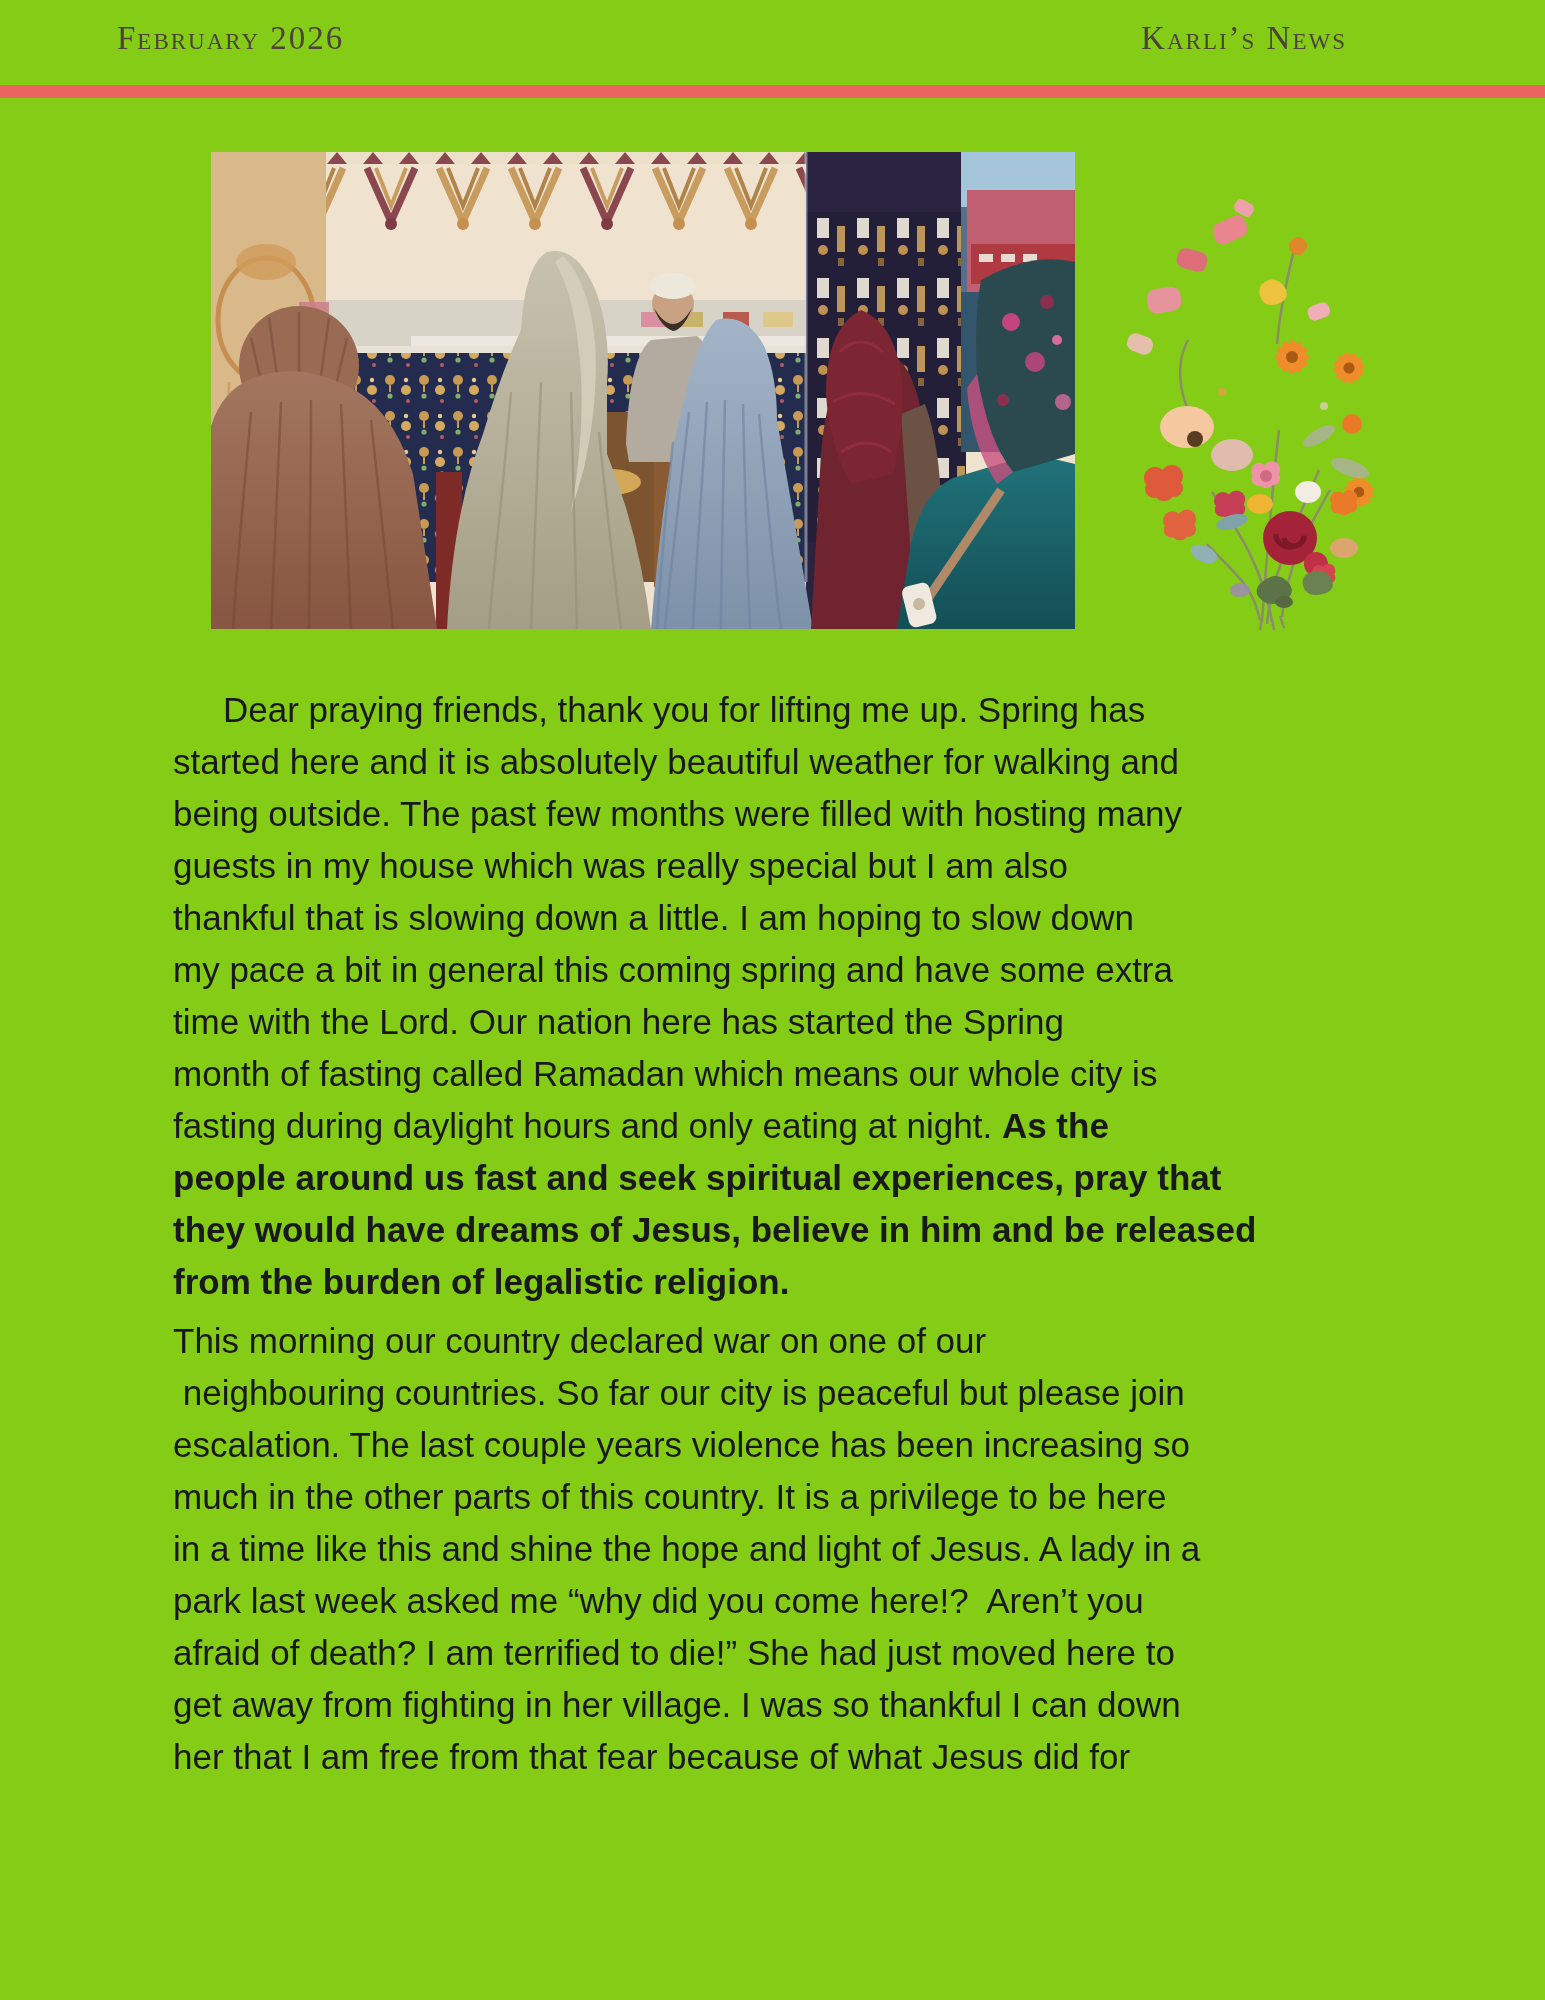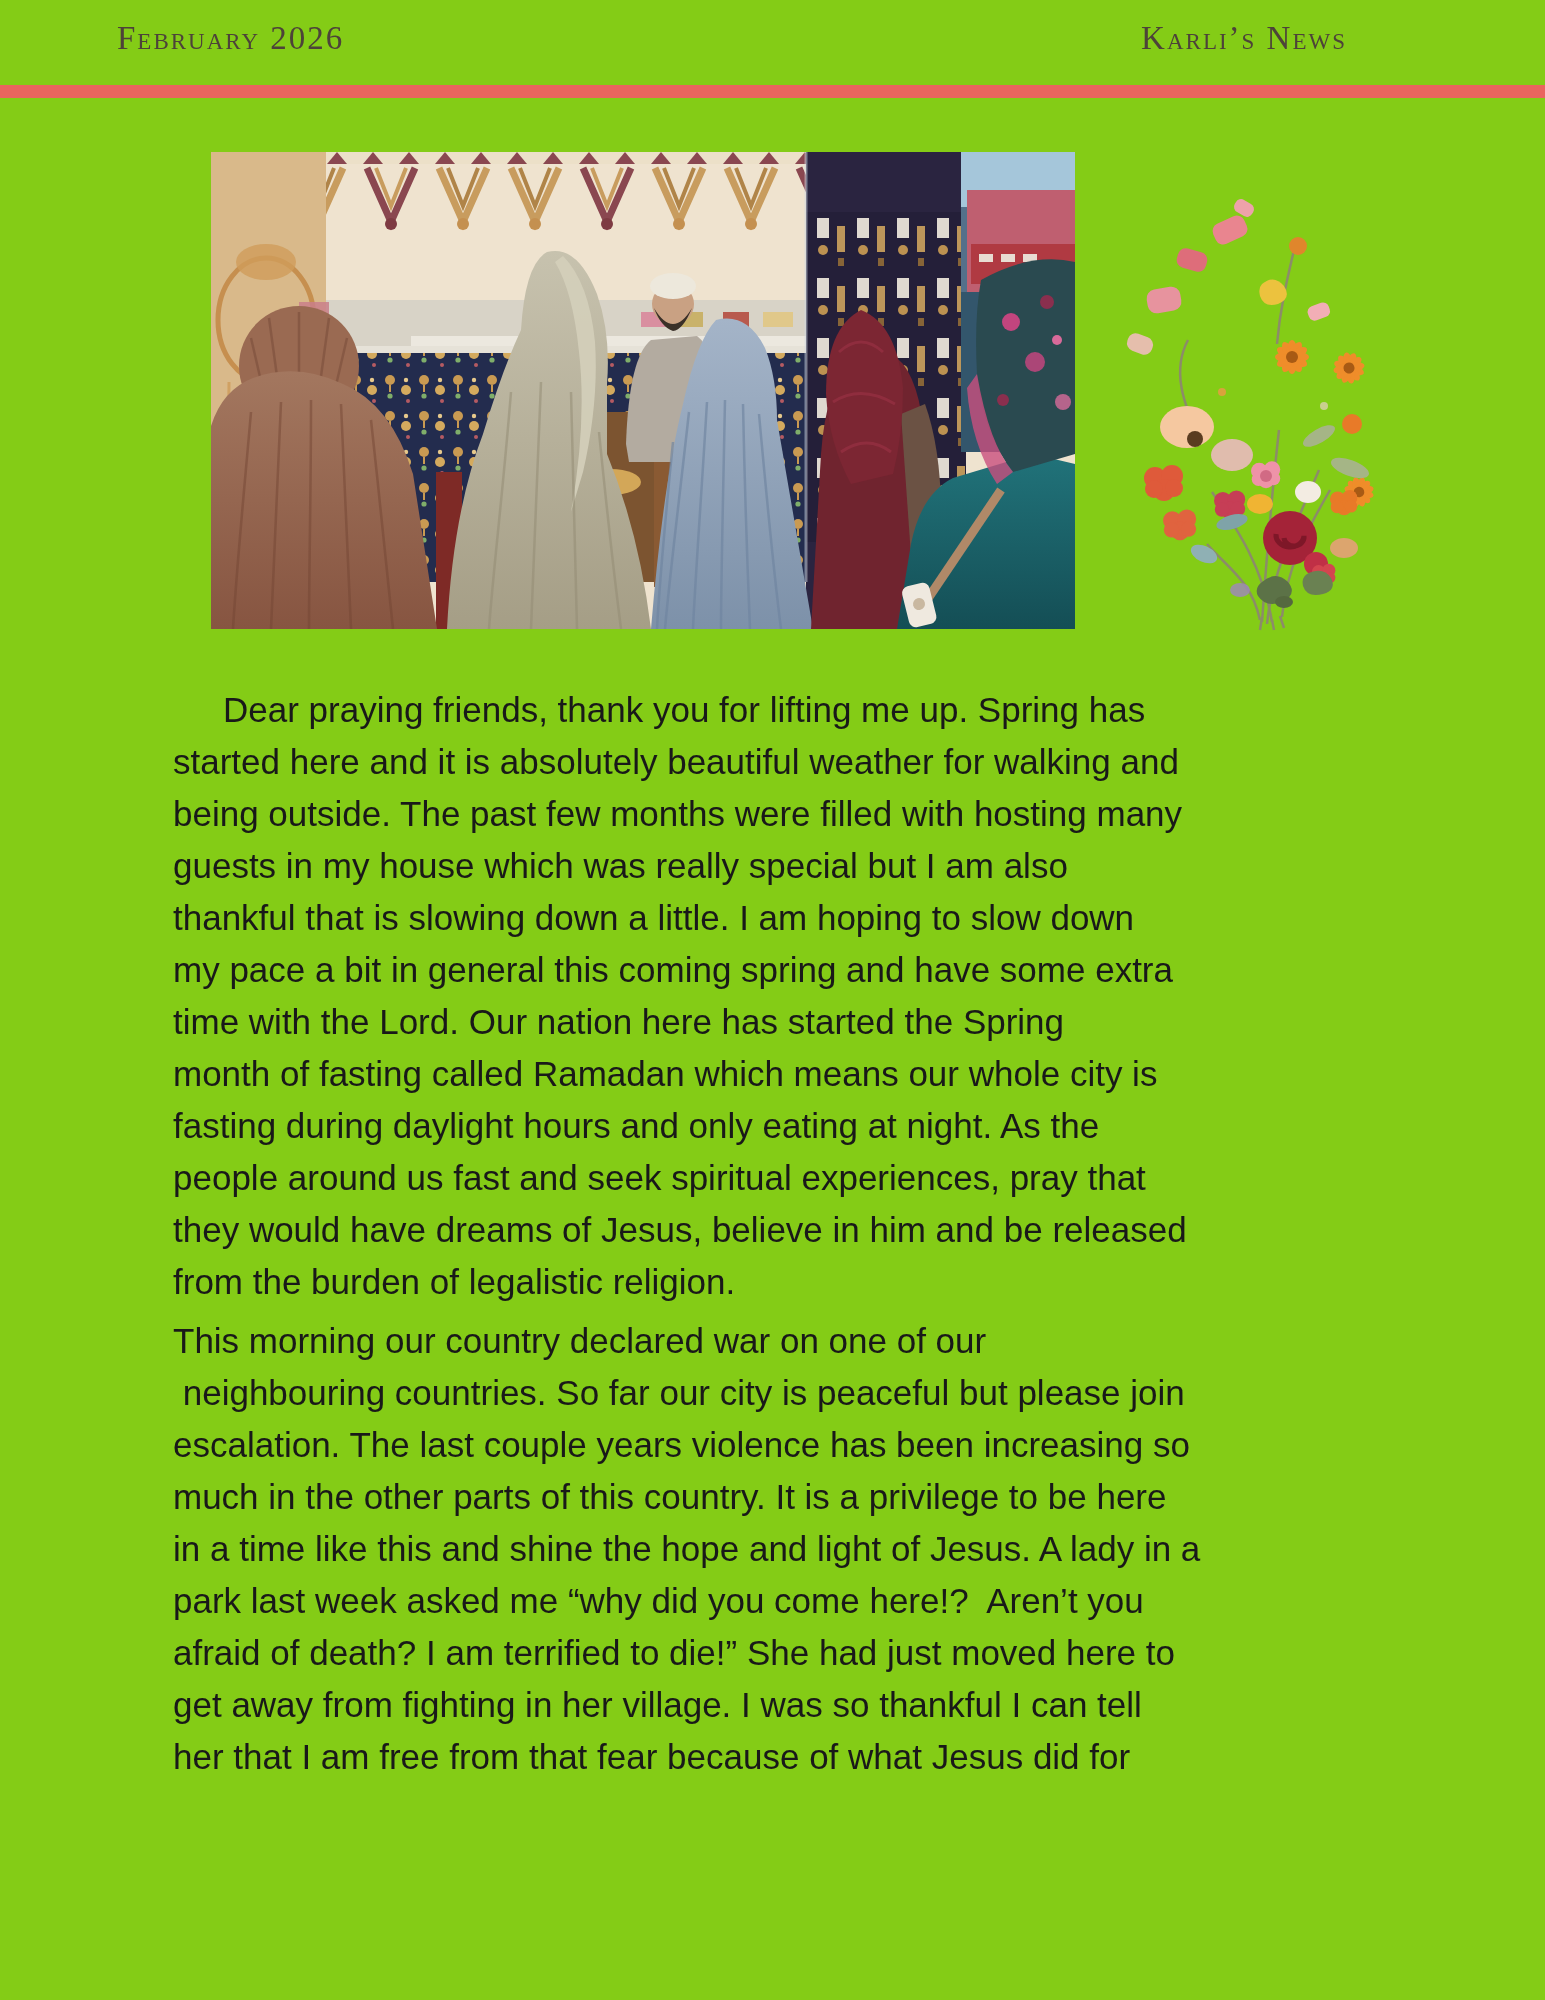--- a/index.html
+++ b/index.html
@@ -19,21 +19,21 @@
   
   .photo{position:absolute;left:211px;top:152px;width:864px;height:477px;overflow:hidden;}
   .photo svg{display:block;width:100%;height:100%;}
   .flowers{position:absolute;left:1112px;top:192px;width:292px;height:440px;}
   .flowers svg{display:block;width:100%;height:100%;}
 
   
   .body-text{position:absolute;left:173px;top:684px;width:1350px;
     font-size:35px;line-height:52px;color:var(--body-text,#191919);}
   .tline{white-space:pre-wrap;}
-  .tline .b{font-weight:400;margin-top:22px;}
+  .tline .b{font-weight:700;margin-top:22px;}
   .indent{text-indent:50px;}
   .para{margin-top:7px;}
 </style>
 </head>
 <body>
 
 <div class="page">
 
   <div class="masthead-date">February 2026</div>
   <div class="masthead-title">Karli’s News</div>
@@ -292,17 +292,17 @@
       <div class="tline"><span class="b">people around us fast and seek spiritual experiences, pray that</span></div>
       <div class="tline"><span class="b">they would have dreams of Jesus, believe in him and be released</span></div>
       <div class="tline"><span class="b">from the burden of legalistic religion.</span></div>
       <div class="tline para"><span>This morning our country declared war on one of our</span></div>
       <div class="tline"><span> neighbouring countries. So far our city is peaceful but please join</span></div>
       <div class="tline"><span>escalation. The last couple years violence has been increasing so</span></div>
       <div class="tline"><span>much in the other parts of this country. It is a privilege to be here</span></div>
       <div class="tline"><span>in a time like this and shine the hope and light of Jesus. A lady in a</span></div>
       <div class="tline"><span>park last week asked me “why did you come here!?  Aren’t you</span></div>
       <div class="tline"><span>afraid of death? I am terrified to die!” She had just moved here to</span></div>
-      <div class="tline"><span>get away from fighting in her village. I was so thankful I can tell</span></div>
+      <div class="tline"><span>get away from fighting in her village. I was so thankful I can down</span></div>
       <div class="tline"><span>her that I am free from that fear because of what Jesus did for</span></div>
     </div>
 
 </div>
 
 </body></html>

